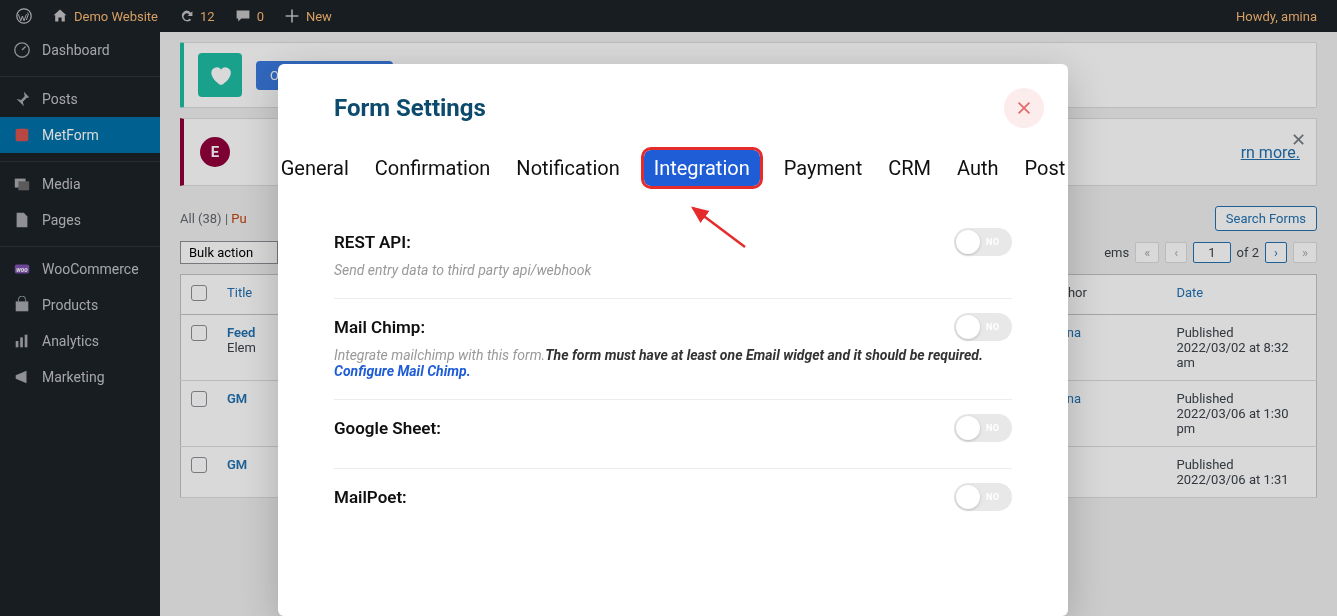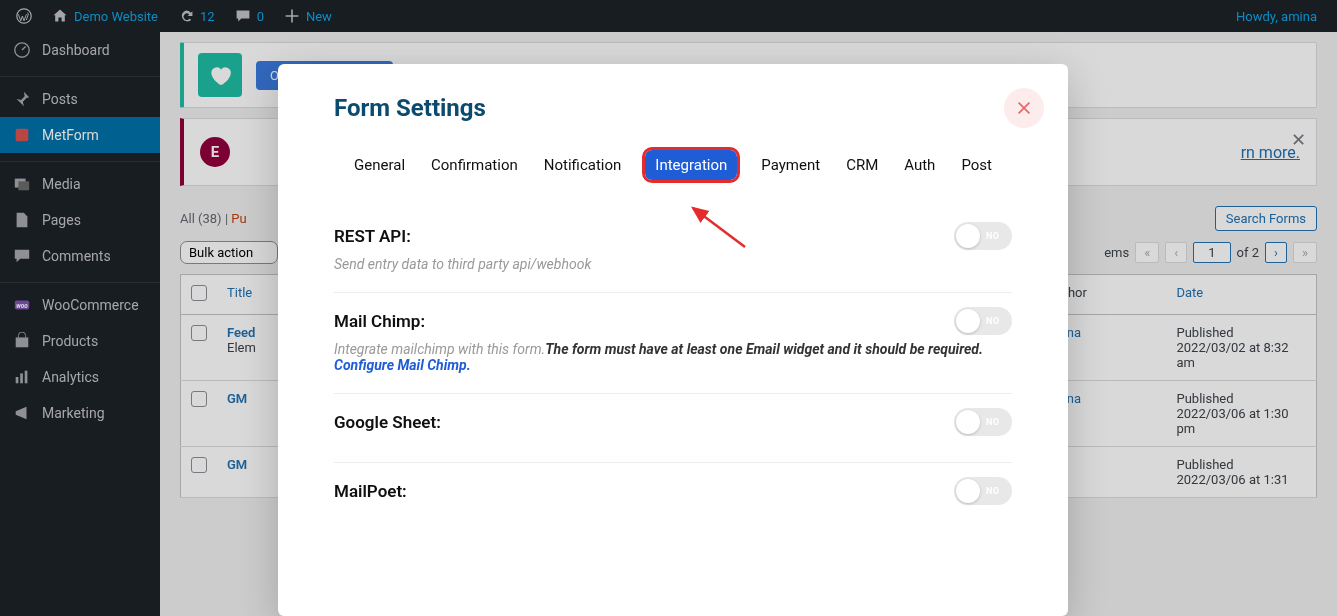--- a/index.html
+++ b/index.html
@@ -1,19 +1,19 @@
 <!DOCTYPE html>
 <html><head>
   <meta charset="utf-8">
   <style>
     * { margin: 0; padding: 0; box-sizing: border-box; font-family: -apple-system, BlinkMacSystemFont, "Segoe UI", Roboto, sans-serif; }
     body { width: 1337px; height: 616px; overflow: hidden; background: #f0f0f1; position: relative; }
     
     
-    .adminbar { height: 32px; background: #1d2327; color: #0ea5e9; display: flex; align-items: center; padding: 8px 8px; font-size: 13px; }
+    .adminbar { height: 32px; background: #1d2327; color: #fdba74; display: flex; align-items: center; padding: 8px 8px; font-size: 13px; }
     .adminbar-left { display: flex; align-items: center; gap: 4px; }
     .adminbar-item { display: flex; align-items: center; gap: 6px; padding: 0 8px; height: 32px; cursor: pointer; }
     .adminbar-right { margin-left: auto; padding: 0 12px; }
     .ab-icon { width: 16px; height: 16px; display: inline-flex; align-items: center; justify-content: center; }
     
     
     .sidebar { position: absolute; left: 0; top: 32px; bottom: 0; width: 160px; background: #1d2327; color: #c3c4c7; font-size: 14px; }
     .menu-item { display: flex; align-items: center; gap: 10px; padding: 8px 12px; cursor: pointer; }
     .menu-item.active { background: #0073aa; color: #fff; position: relative; }
     .menu-item.active::after { content: ''; position: absolute; right: -8px; top: 50%; transform: translateY(-50%); border: 8px solid transparent; border-right-color: #f0f0f1; }
@@ -36,21 +36,21 @@
     .elem-close { position: absolute; right: 10px; top: 10px; font-size: 18px; color: #787c82; cursor: pointer; }
     .elem-link { color: #2271b1; text-decoration: underline; }
     
     .list-header { display: flex; align-items: center; gap: 10px; margin-top: 20px; }
     .subsubsub { font-size: 13px; color: #646970; }
     .subsubsub .count { color: #646970; }
     .search-box { margin-left: auto; }
     .search-btn { background: #fff; border: 1px solid #2271b1; color: #2271b1; padding: 4px 10px; border-radius: 3px; cursor: pointer; font-size: 13px; }
     
     .tablenav { display: flex; align-items: center; gap: 8px; margin: 10px 0; }
-    .bulk-sel { border: 1px solid #8c8f94; background: #fff; padding: 3px 24px 3px 8px; border-radius: 7px; font-size:13px; }
+    .bulk-sel { border: 1px solid #8c8f94; background: #fff; padding: 3px 24px 3px 8px; border-radius: 0; font-size:13px; }
     .tablenav-pages { margin-left: auto; display: flex; align-items: center; gap: 6px; font-size: 13px; color:#3c434a; }
     .page-btn { border: 1px solid #dcdcde; background:#fff; padding: 2px 8px; border-radius: 2px; color:#a7aaad; }
     .page-btn.cur { border: 1px solid #2271b1; color: #3c434a; padding: 2px 14px; }
     .page-btn.next { border-color:#2271b1; color:#2271b1;}
     
     .wp-table { width: 100%; border-collapse: collapse; background: #fff; border: 1px solid #c3c4c7; }
     .wp-table th, .wp-table td { text-align: left; padding: 10px 10px; font-size: 13px; color: #3c434a; vertical-align:top; }
     .wp-table thead th { font-weight: 400; border-bottom: 1px solid #c3c4c7; }
     .wp-table thead th a { color: #2271b1; }
     .wp-table tbody tr { border-bottom: 1px solid #dcdcde; }
@@ -58,21 +58,21 @@
     .chk { width: 16px; height: 16px; border: 1px solid #8c8f94; border-radius: 3px; display:inline-block; }
     
     
     .overlay { position: absolute; inset: 0; background: rgba(0,0,0,0.15); pointer-events:none; }
     
     
     .modal { position: absolute; left: 278px; top: 64px; width: 790px; background: #fff; border-radius: 6px; box-shadow: 0 10px 40px rgba(0,0,0,0.2); padding: 30px 56px 0 56px; z-index: 10; height: 552px; overflow: hidden; }
     .modal-title { font-size: 24px; font-weight: 700; color: #0c4a6e; margin-bottom: 28px; }
     .modal-close { position: absolute; right: 24px; top: 24px; width: 40px; height: 40px; border-radius: 50%; background: #fdecec; display: flex; align-items: center; justify-content: center; cursor: pointer; }
     .modal-tabs { display: flex; gap: 22px; justify-content: center; margin-bottom: 28px; }
-    .mtab { font-size: 15px; color: #101010; padding: 6px 2px; cursor: pointer; }
+    .mtab { font-size: 20px; color: #101010; padding: 6px 2px; cursor: pointer; }
     .mtab.active { background: #1f5dd6; color: #fff; padding: 6px 10px; border-radius: 7px; outline: 3px solid #e52b2b; outline-offset: 0; }
     
     .setting-row { border-bottom: 1px solid #ececec; padding: 18px 0 20px 0; position: relative; }
     .setting-row:first-child{ padding-top: 6px;}
     .setting-label { font-size: 17px; font-weight: 600; color: #101010; margin-bottom: 10px; }
     .setting-desc { font-size: 14px; color: #999; font-style: italic; }
     .setting-desc strong { color: #333; font-style: italic; }
     .setting-link { color: #1f5dd6; font-weight: 700; font-style: italic; }
     .toggle { position: absolute; right: 0; top: 14px; width: 58px; height: 28px; background: #e8e8e8; border-radius: 14px; display:flex; align-items:center; cursor:pointer; }
     .toggle .knob { width: 24px; height: 24px; background:#fff; border-radius:50%; margin-left: 2px; box-shadow: 0 1px 3px rgba(0,0,0,0.2); }
@@ -169,28 +169,20 @@
       </span>
     <span>Media</span>
   </div>
   <div class="menu-item">
     <span class="micon">
         <svg viewBox="0 0 20 20" width="18" height="18" fill="#a7aaad">
           <path d="M4 2h8l4 4v12H4z"></path>
         </svg>
       </span>
     <span>Pages</span>
-  </div>
-  <div class="menu-item">
-    <span class="micon">
-        <svg viewBox="0 0 20 20" width="18" height="18" fill="#a7aaad">
-          <path d="M2 3h16v10H8l-4 4v-4H2z"></path>
-        </svg>
-      </span>
-    <span>Comments</span>
   </div>
   <div class="menu-sep"></div>
   <div class="menu-item">
     <span class="micon">
         <svg viewBox="0 0 20 20" width="18" height="18">
           <rect x="2" y="5" width="16" height="10" rx="2" fill="#7f54b3"></rect>
           <text x="10" y="13" font-size="7" fill="#fff" text-anchor="middle" font-weight="bold">woo</text>
         </svg>
       </span>
     <span>WooCommerce</span>

